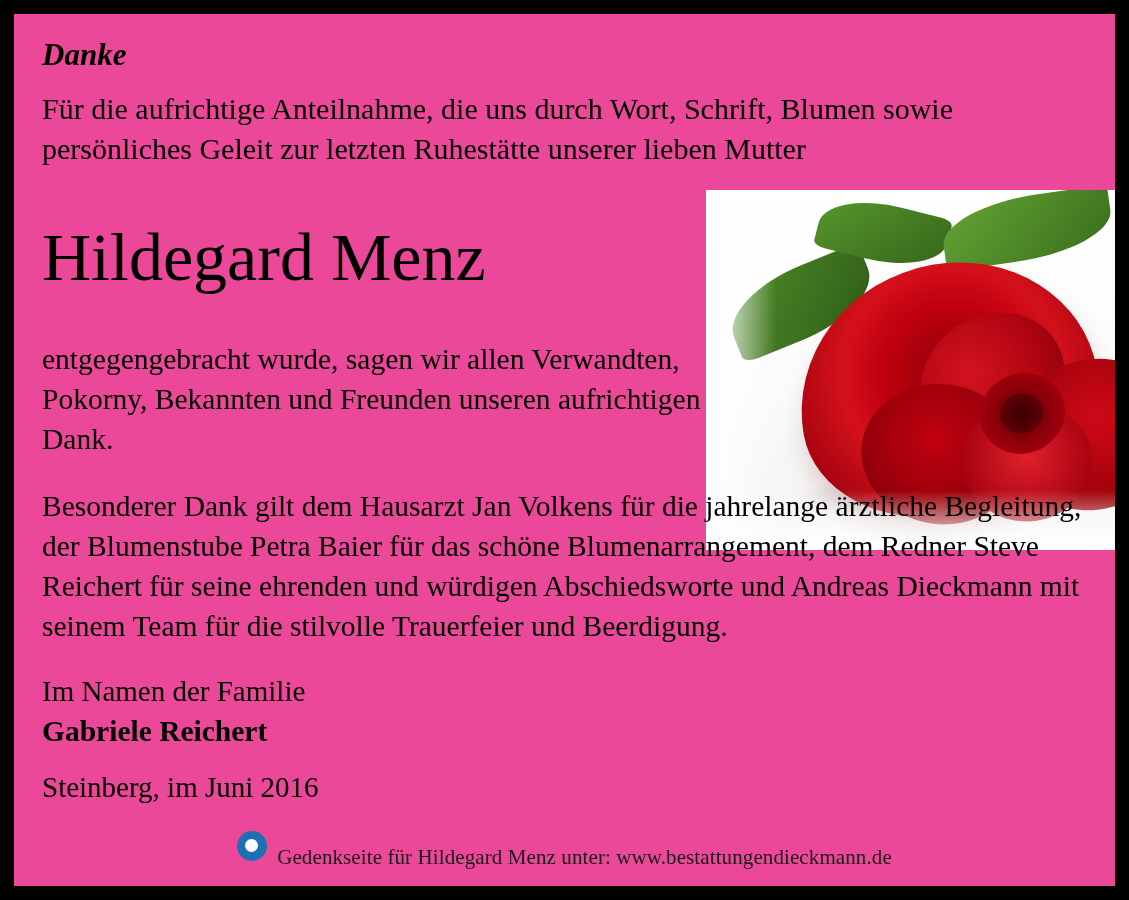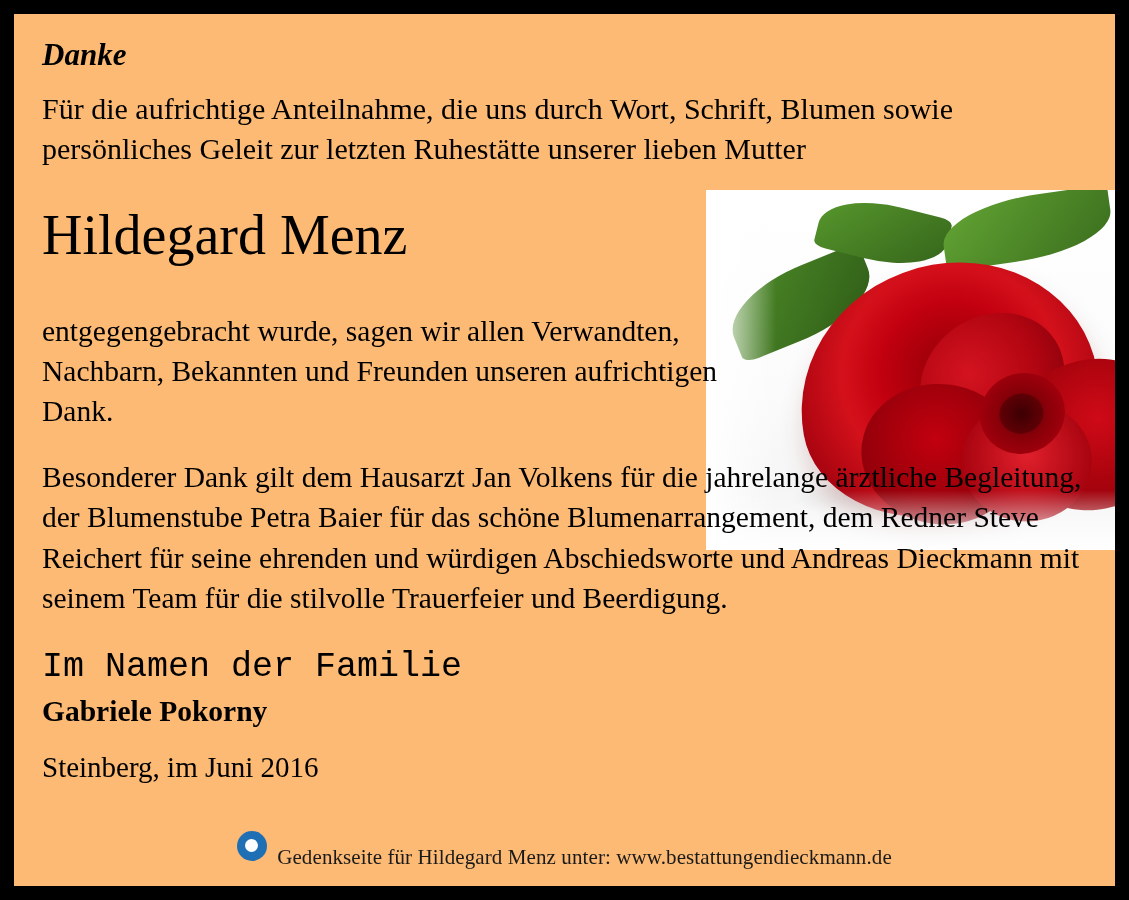--- a/index.html
+++ b/index.html
@@ -12,21 +12,21 @@
     height: 900px;
     overflow: hidden;
     font-family: "Liberation Serif", serif;
   }
   .card {
     position: absolute;
     left: 14px;
     top: 14px;
     width: 1101px;
     height: 872px;
-    background: #fdba74;
+    background: #ec4899;
     overflow: hidden;
   }
   
   .photo {
     position: absolute;
     right: 0;
     top: 176px;
     width: 409px;
     height: 360px;
     background: linear-gradient(180deg, #ffffff 0%, #fbfbfb 55%, #f2f2f2 100%);
@@ -133,39 +133,38 @@
     color: #000;
     margin-bottom: 16px;
   }
   .intro {
     font-size: 30px;
     line-height: 1.32;
     color: #000;
     max-width: 1045px;
   }
   .name {
-    font-size: 56px;
+    font-size: 68px;
     line-height: 1.1;
     color: #000;
-    margin-top: 37px;
+    margin-top: 52px;
     margin-bottom: 44px;
   }
   .para {
     font-size: 29.5px;
     line-height: 1.36;
     color: #000;
     margin-bottom: 26px;
     max-width: 1045px;
   }
   .para.narrow { max-width: 690px; }
   .family-line {
-    font-size: 35px;
+    font-size: 29px;
     line-height: 1.36;
     color: #000;
-    font-family: Liberation Mono, monospace;
   }
   .family-name {
     font-size: 29.5px;
     font-weight: bold;
     line-height: 1.4;
     color: #000;
   }
   .place-date {
     font-size: 29px;
     line-height: 1.4;
@@ -227,24 +226,24 @@
       <div class="core2"></div>
     </div>
     <div class="photo-fade-left"></div>
     <div class="photo-fade-bottom"></div>
   </div>
 
   <div class="content">
     <div class="danke">Danke</div>
     <div class="intro">Für die aufrichtige Anteilnahme, die uns durch Wort, Schrift, Blumen sowie persönliches Geleit zur letzten Ruhestätte unserer lieben Mutter</div>
     <div class="name">Hildegard Menz</div>
-    <div class="para narrow">entgegengebracht wurde, sagen wir allen Verwandten, Nachbarn, Bekannten und Freunden unseren aufrichtigen Dank.</div>
+    <div class="para narrow">entgegengebracht wurde, sagen wir allen Verwandten, Pokorny, Bekannten und Freunden unseren aufrichtigen Dank.</div>
     <div class="para">Besonderer Dank gilt dem Hausarzt Jan Volkens für die jahrelange ärztliche Begleitung, der Blumenstube Petra Baier für das schöne Blumenarrangement, dem Redner Steve Reichert für seine ehrenden und würdigen Abschiedsworte und Andreas Dieckmann mit seinem Team für die stilvolle Trauerfeier und Beerdigung.</div>
     <div class="family-line">Im Namen der Familie</div>
-    <div class="family-name">Gabriele Pokorny</div>
+    <div class="family-name">Gabriele Reichert</div>
     <div class="place-date">Steinberg, im Juni 2016</div>
   </div>
 
   <div class="footer">
     <span class="footer-logo">
       <span class="inner"></span>
     </span>
     <span class="footer-text">Gedenkseite für Hildegard Menz unter: www.bestattungendieckmann.de</span>
   </div>
 

